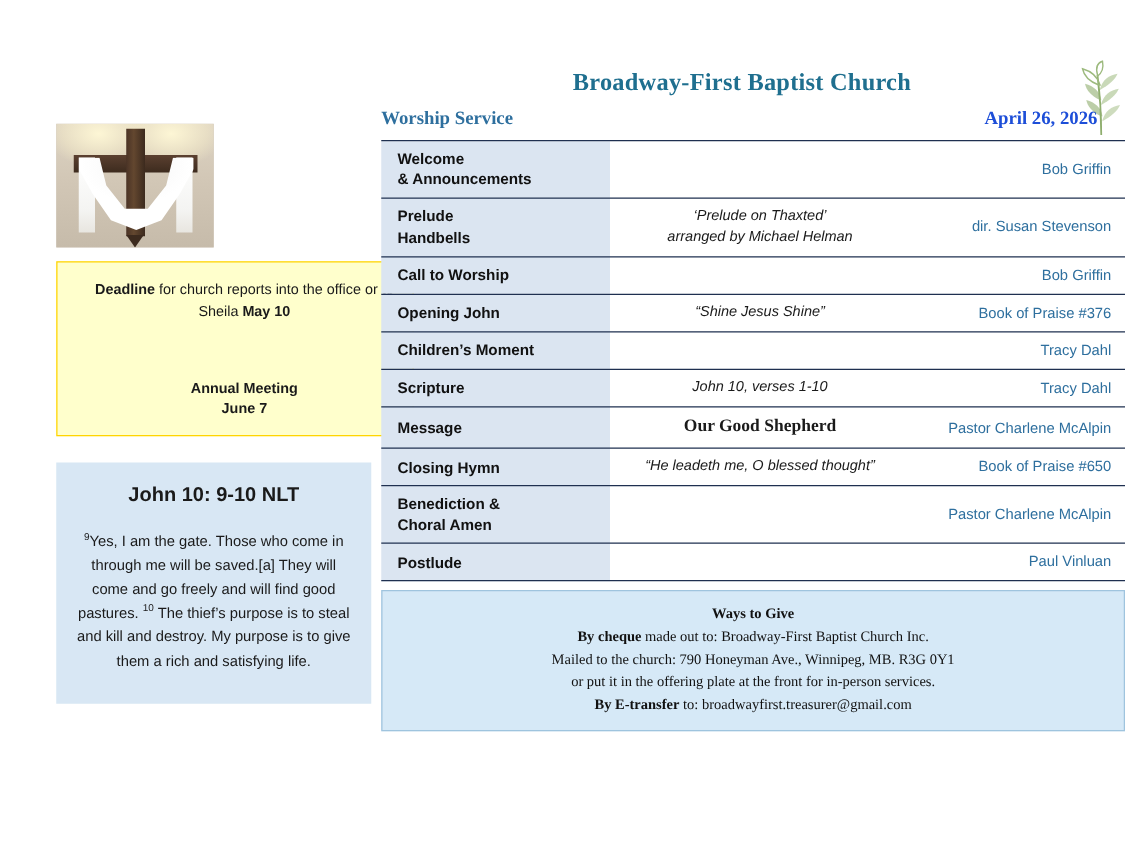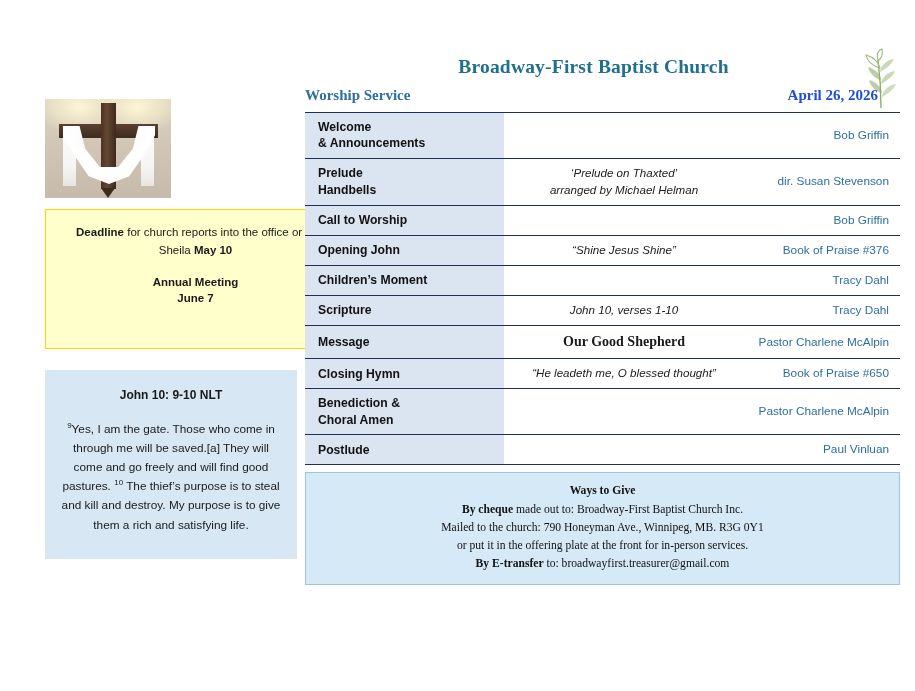--- a/index.html
+++ b/index.html
@@ -94,38 +94,38 @@
     background: #ffffcc;
     border: 1.5px solid #ffd400;
     padding: 14px 11px 0 26px;
     text-align: center;
     font-size: 11.5px;
     color: #1a1a1a;
     line-height: 1.55;
   }
   #announce-box .deadline-line { margin: 0; }
   #announce-box .meeting-block {
-    margin-top: 14px;
+    margin-top: 43px;
     font-weight: bold;
     line-height: 1.45;
   }
   .b { font-weight: bold; }
 
   
   #scripture-box {
     margin-top: 21px;
     width: 252px;
     box-sizing: border-box;
     background: #d8e7f4;
     padding: 18px 14px 24px 14px;
     text-align: center;
     color: #1a1a1a;
   }
   #scripture-ref {
-    font-size: 12px;
+    font-size: 16px;
     font-weight: bold;
     margin-bottom: 18px;
   }
   #scripture-text {
     font-size: 11.8px;
     line-height: 1.62;
   }
   #scripture-text sup {
     font-size: 8px;
     vertical-align: super;
@@ -190,21 +190,21 @@
     border-bottom: 1.3px solid #1f3050;
     padding: 0;
     vertical-align: middle;
   }
   #service-table td.c-label {
     width: 170px;
     background: #dbe5f1;
     font-size: 12.2px;
     font-weight: bold;
     color: #111111;
-    padding: 6px 16px 6px 13px;
+    padding: 6px 0 6px 13px;
     line-height: 1.35;
   }
   #service-table td.c-detail {
     width: 232px;
     text-align: center;
     font-size: 11.6px;
     font-style: italic;
     color: #1a1a1a;
     line-height: 1.45;
     padding: 6px 4px;

